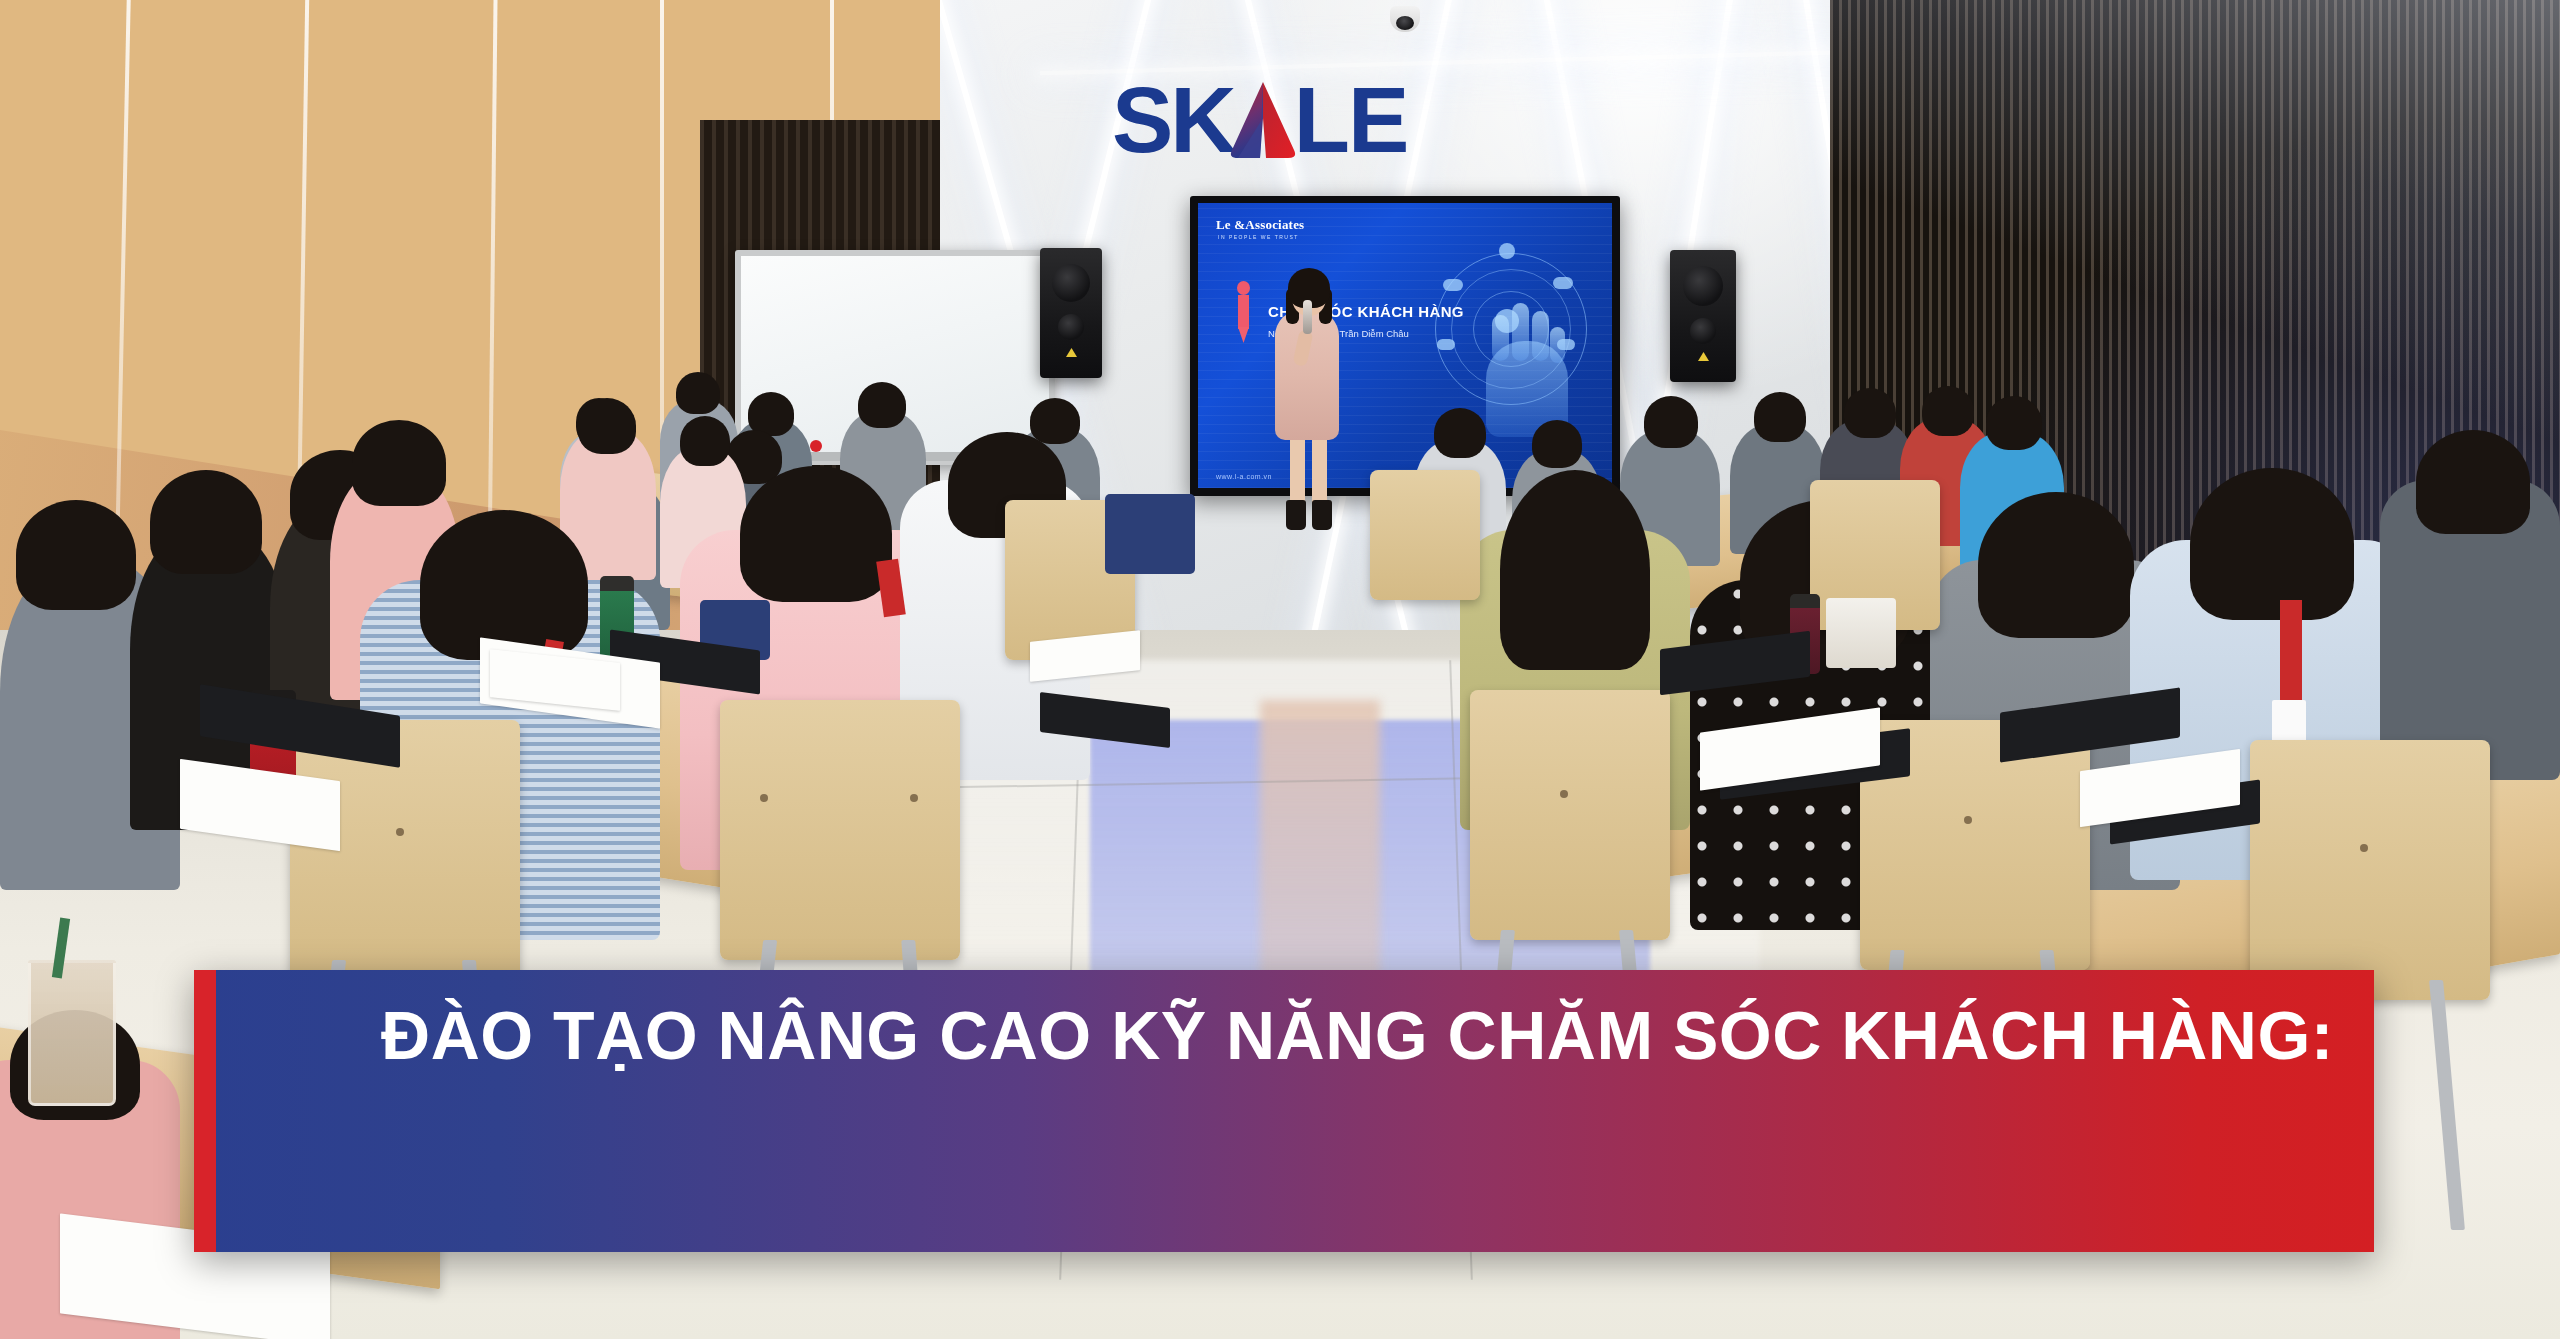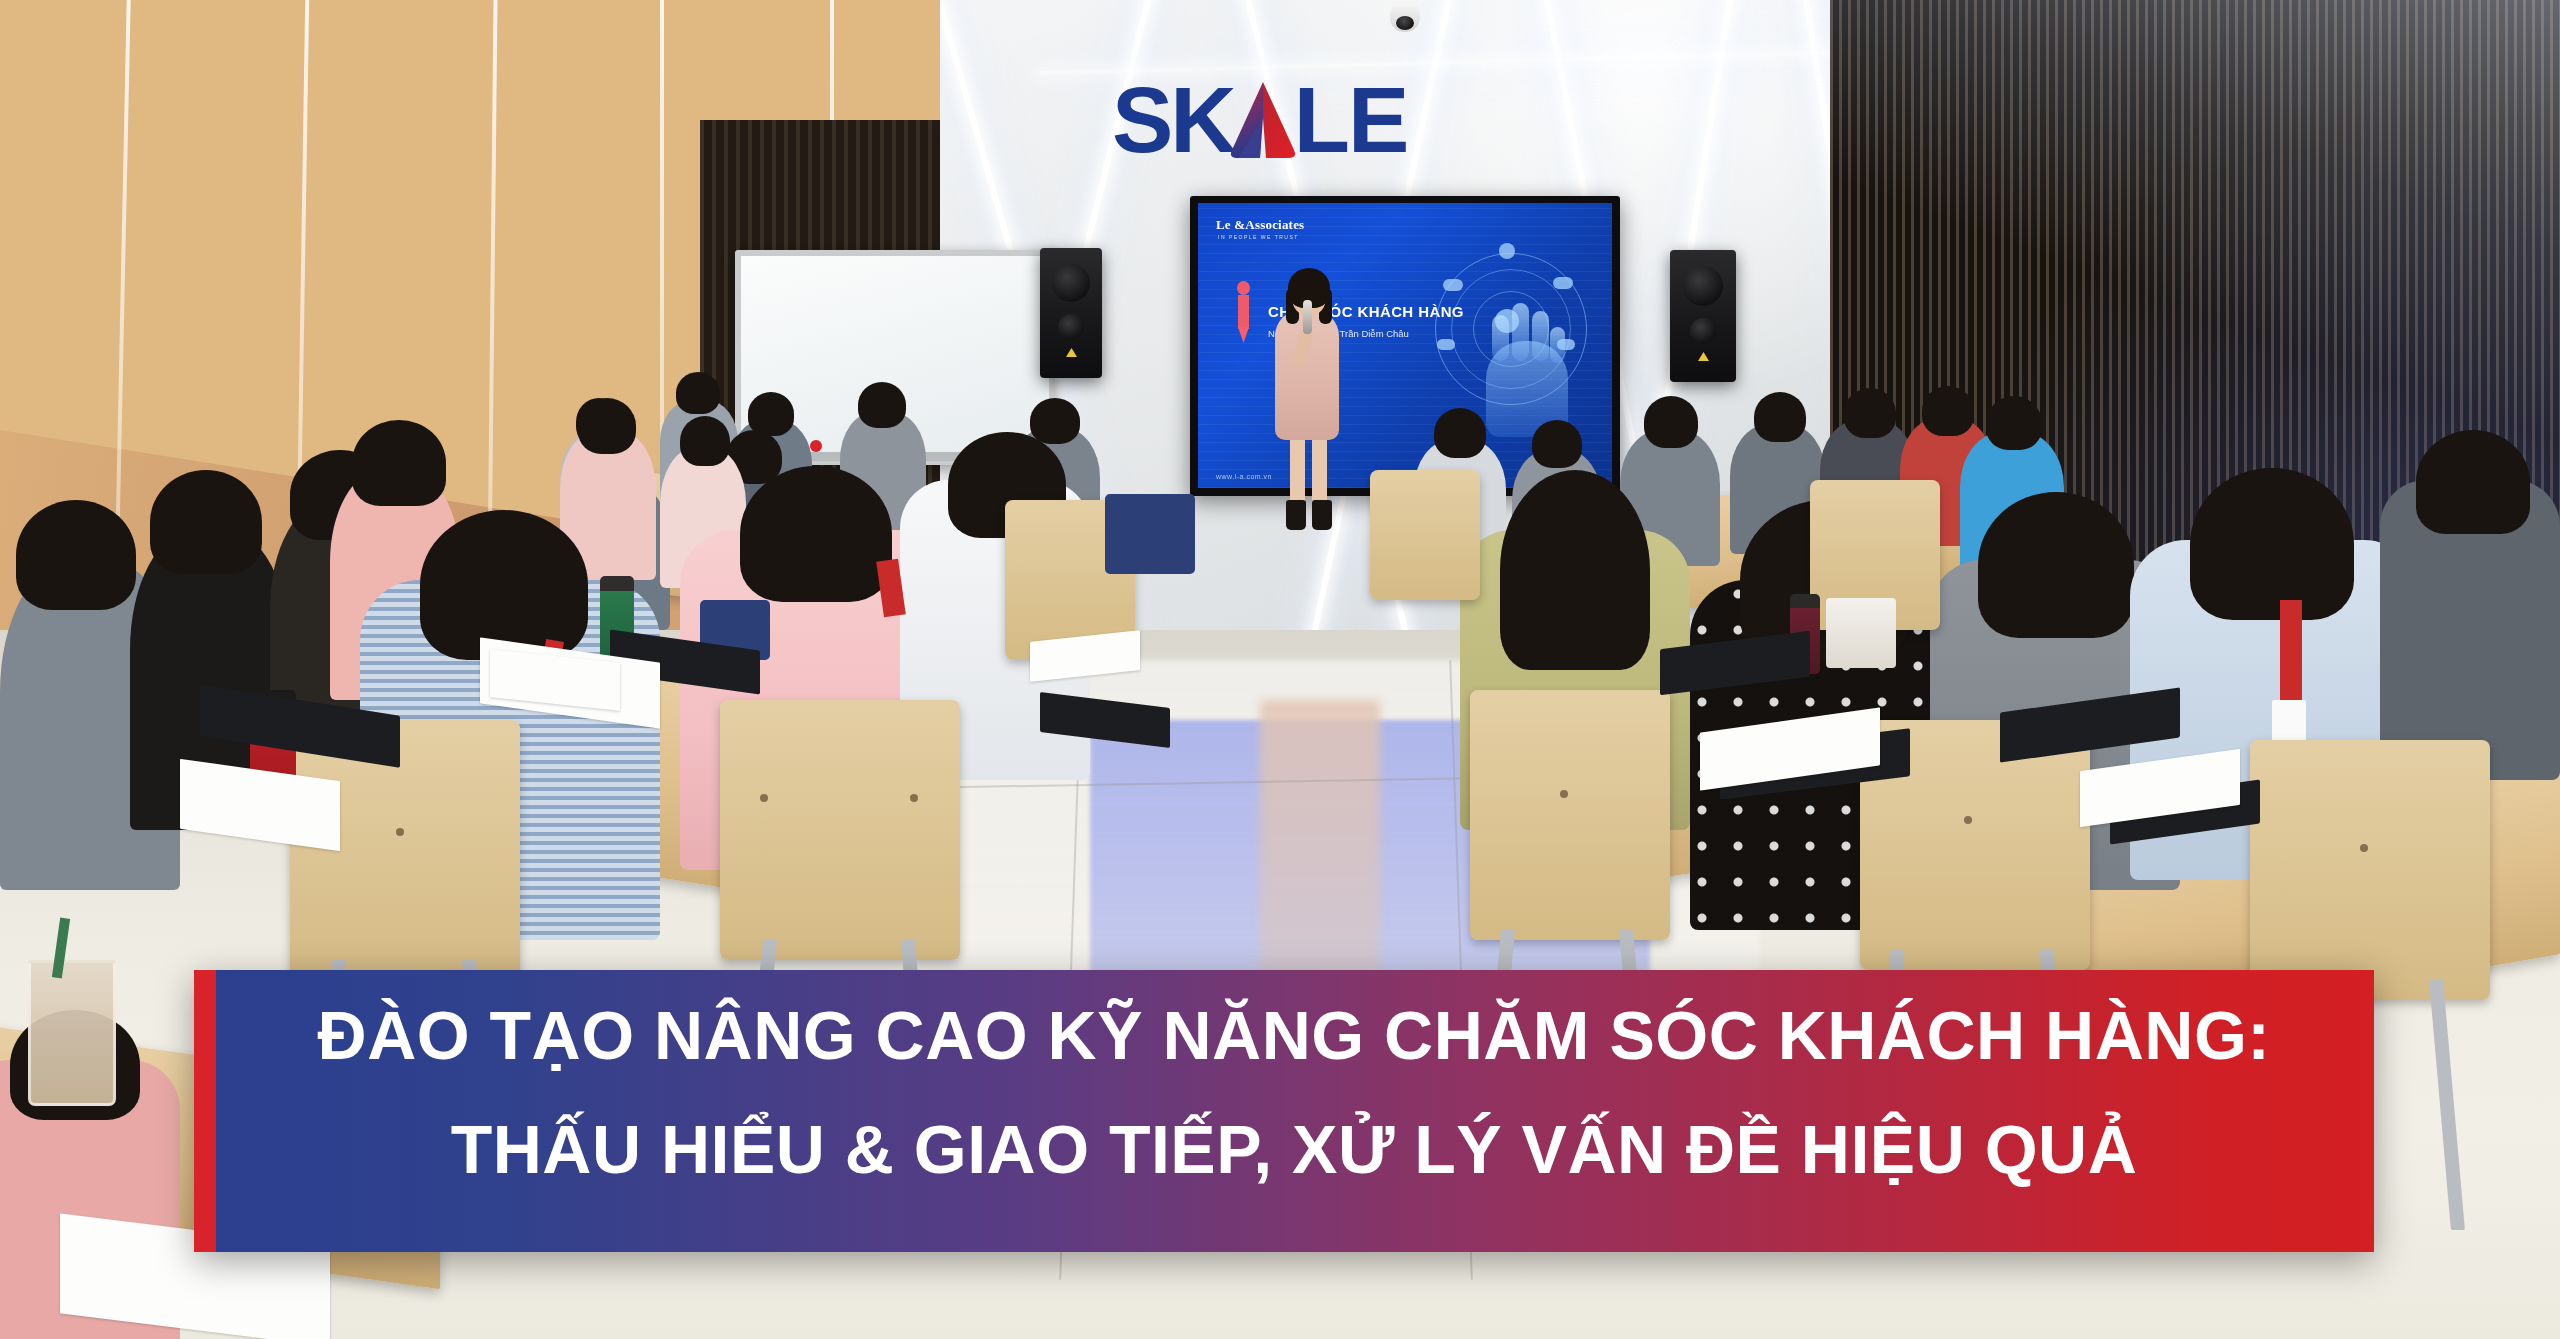--- a/index.html
+++ b/index.html
@@ -143,21 +143,21 @@
   .pres-arm{left:1296px;top:330px;width:14px;height:36px;background:#e3bca4;border-radius:7px;transform:rotate(12deg);}
   .pres-leg{position:absolute;background:#e9c9ae;border-radius:4px;}
   .pres-shoe{position:absolute;background:#1a1512;border-radius:3px 3px 5px 5px;}
 
   
   #banner{position:absolute;left:194px;top:970px;width:2180px;height:282px;
     background:linear-gradient(90deg,#2b3f8f 0%,#30418d 14%,#5a3c83 38%,#8e3363 58%,#b32840 78%,#cf2026 92%,#d41f23 100%);
     box-shadow:0 10px 34px rgba(0,0,0,.35);}
   #banner-accent{position:absolute;left:194px;top:970px;width:22px;height:282px;background:#d8232a;}
   .bline{position:absolute;left:60px;right:40px;color:#ffffff;font-weight:700;
-    letter-spacing:.5px;white-space:nowrap;text-align:center;
+    letter-spacing:.5px;white-space:nowrap;text-align:right;
     font-family:"Liberation Sans",sans-serif;}
   #bline1{top:26px;font-size:68px;}
   #bline2{top:140px;font-size:68px;}
 </style>
 </head>
 <body>
 
 <div id="stage">
 
   <div class="layer ceiling"></div>
@@ -469,17 +469,16 @@
     <div class="paper" style="left:480px;top:650px;width:180px;height:66px;transform:skewY(8deg);"></div>
     <div class="paper" style="left:1700px;top:720px;width:180px;height:58px;transform:skewY(-8deg);"></div>
     <div class="paper" style="left:2080px;top:760px;width:160px;height:56px;transform:skewY(-8deg);"></div>
     <div class="paper" style="left:60px;top:1230px;width:270px;height:100px;transform:skewY(7deg);"></div>
     <div class="paper" style="left:490px;top:656px;width:130px;height:48px;transform:skewY(6deg);"></div>
     <div class="paper" style="left:1030px;top:636px;width:110px;height:40px;transform:skewY(-6deg);"></div>
   </div>
 
   <div id="banner">
     <div class="bline" id="bline1">ĐÀO TẠO NÂNG CAO KỸ NĂNG CHĂM SÓC KHÁCH HÀNG:</div>
-    <div class="bline" id="bline2">THẤU HIỂU &amp; GIAO TIẾP, XỬ LÝ VẤN ĐỀ HIỆU QUẢ</div>
   </div>
   <div id="banner-accent"></div>
 
 </div>
 
 </body></html>

